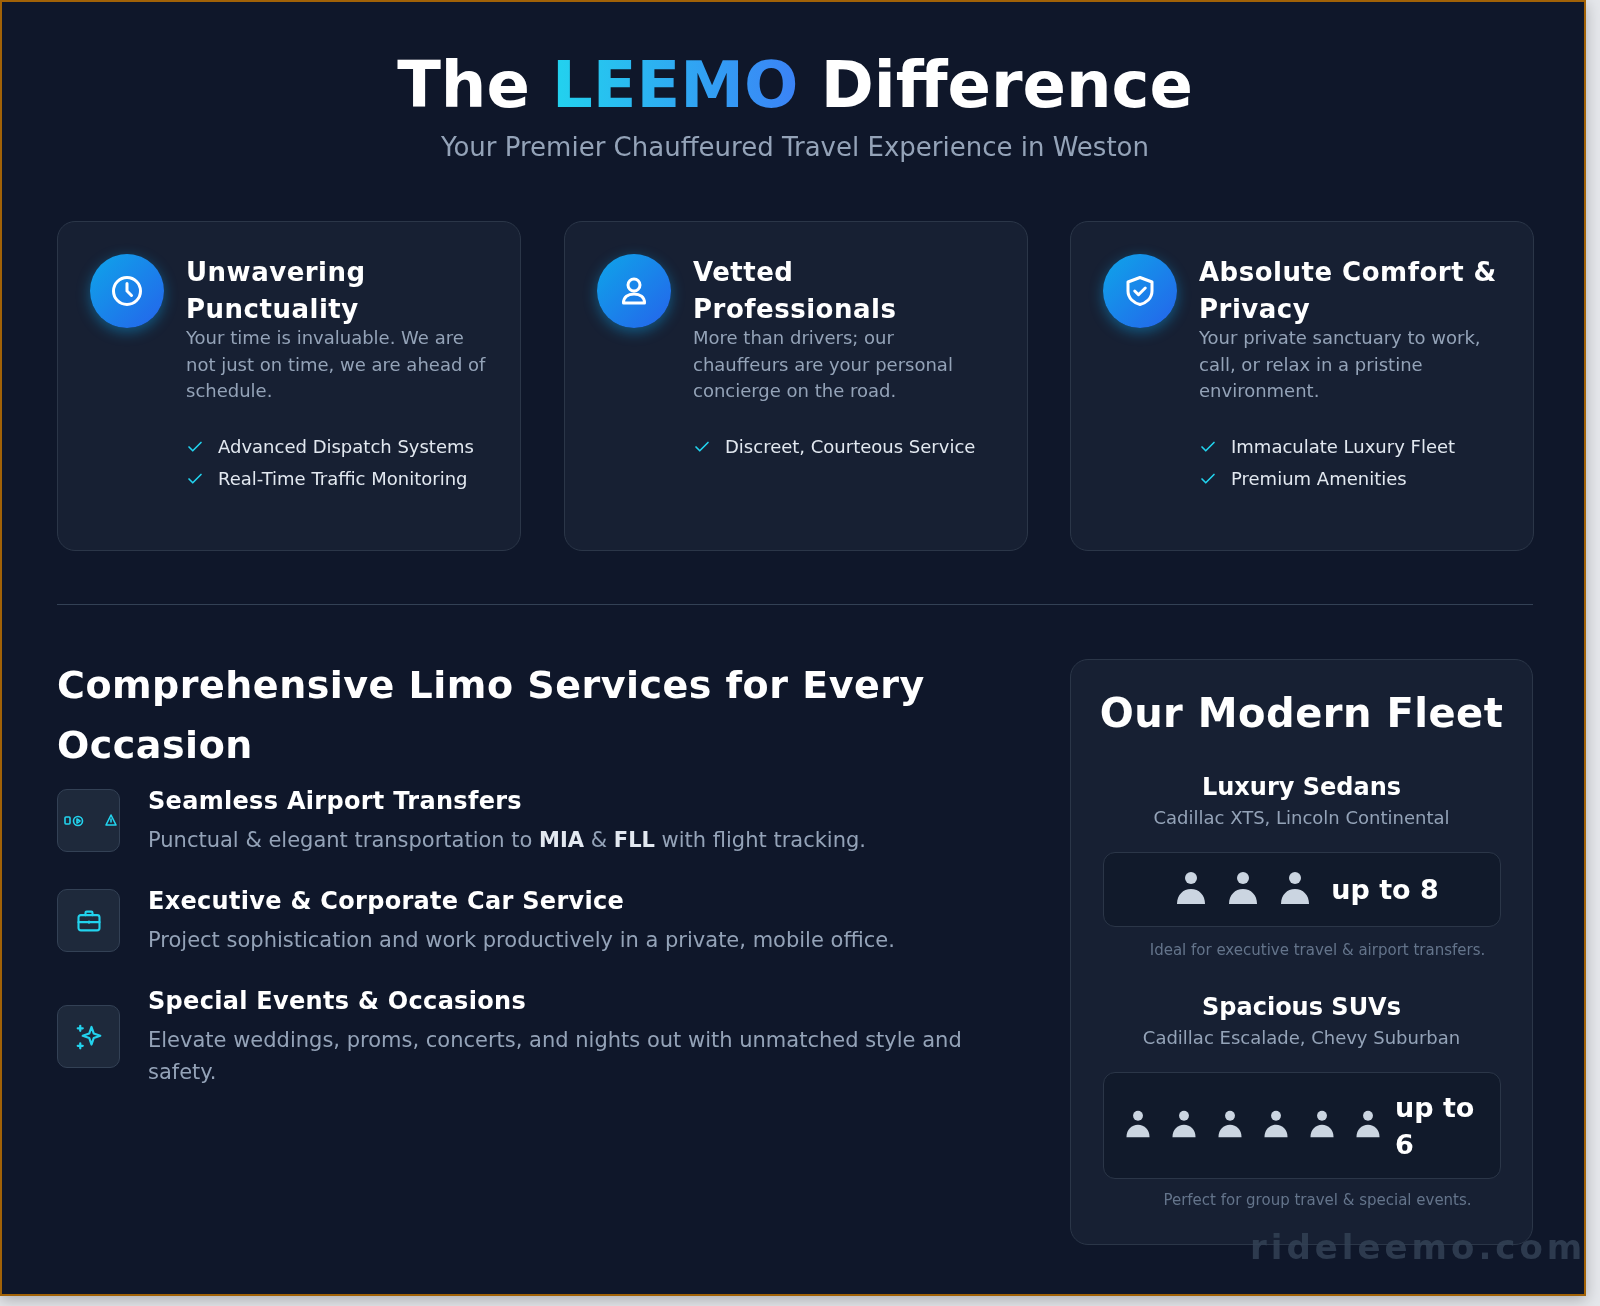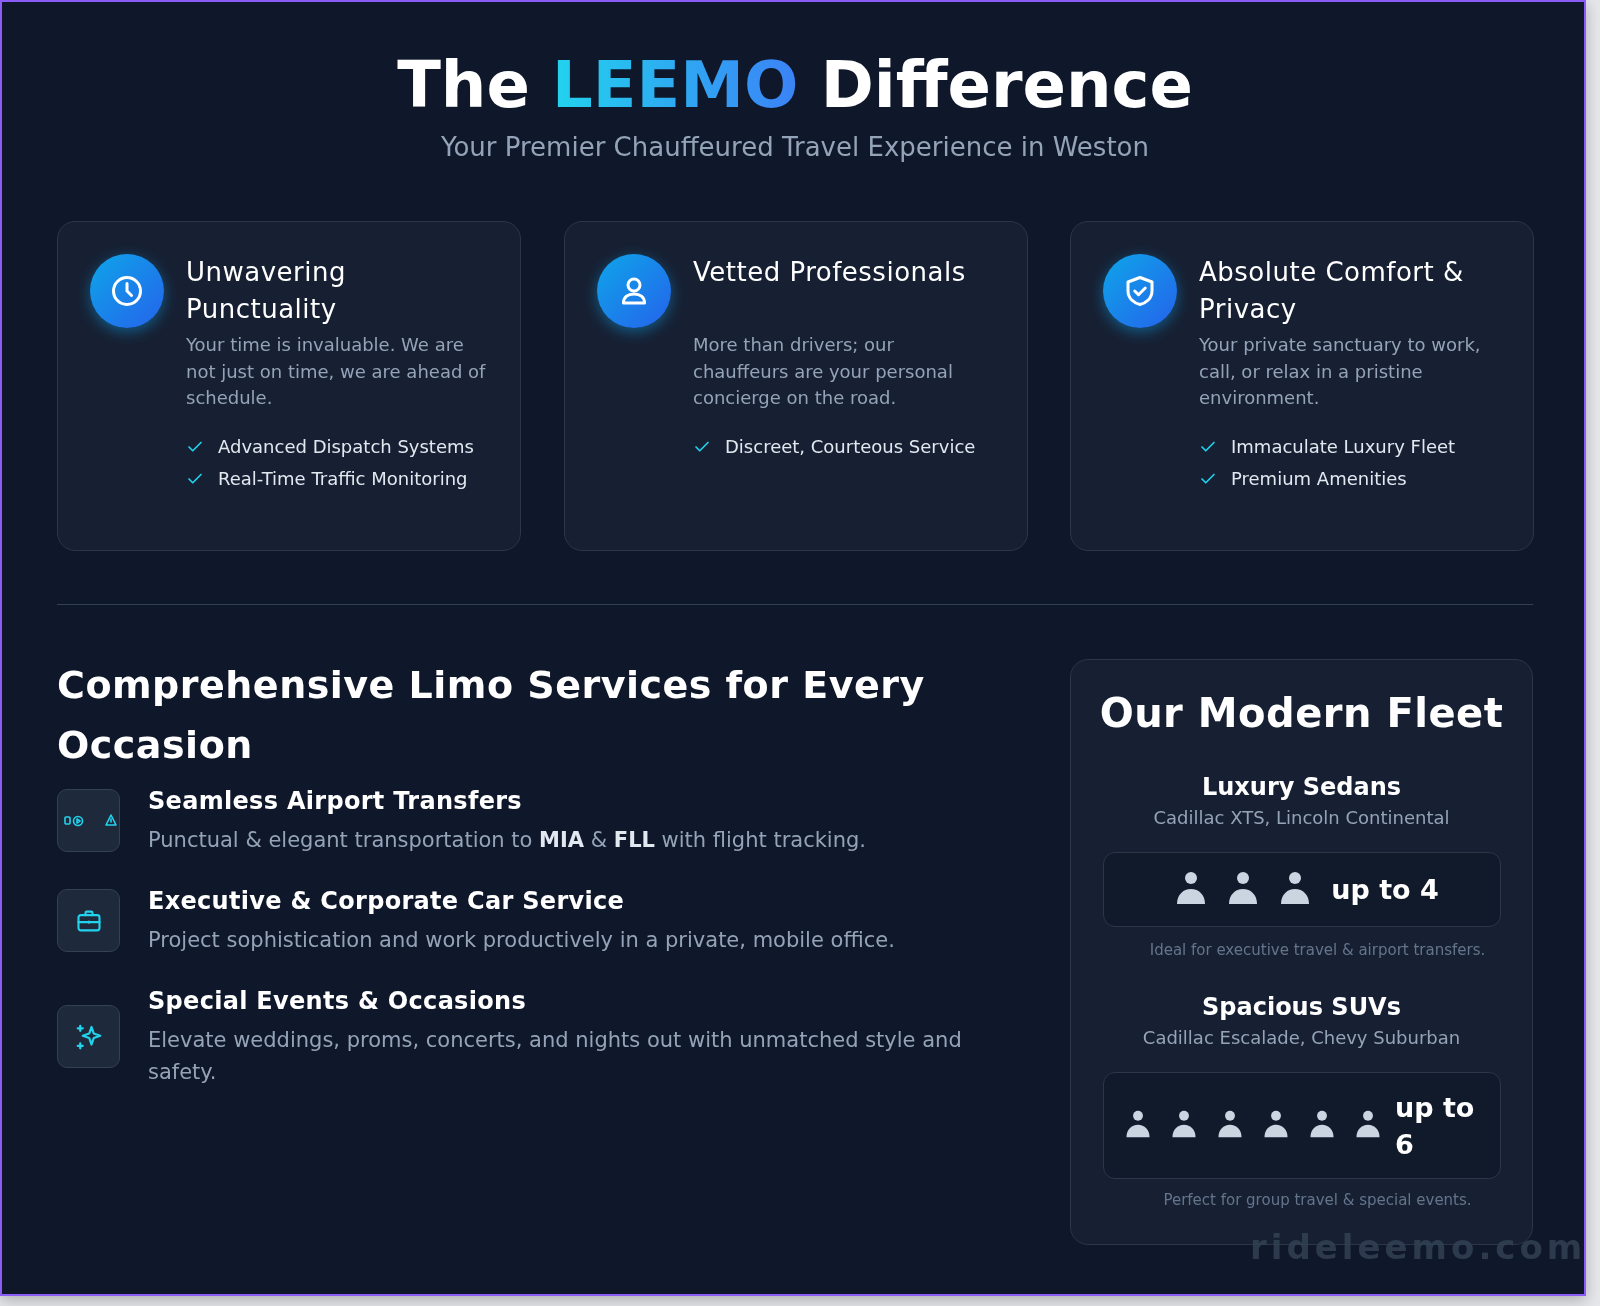--- a/index.html
+++ b/index.html
@@ -1,20 +1,20 @@
 <!DOCTYPE html>
 <html><head>
   <meta charset="utf-8">
   <style>
     * { box-sizing: border-box; margin: 0; padding: 0; }
     html, body { width: 1600px; height: 1306px; background: #e5e7eb; overflow: hidden; }
     body { font-family: "DejaVu Sans", sans-serif; position: relative; }
     .frame {
       position: absolute; left: 0; top: 0; width: 1586px; height: 1296px;
-      background: #0f172a; border: 2px solid #8b5cf6;
+      background: #0f172a; border: 2px solid #a16207;
       box-shadow: 0 4px 14px rgba(0,0,0,0.25);
     }
     .hero-title {
       position: absolute; left: 0; top: 46px; width: 1586px; text-align: center;
       font-size: 64px; font-weight: 700; color: #ffffff; letter-spacing: 0px;
     }
     .hero-title .brand {
       background: linear-gradient(90deg, #22d3ee, #3b82f6);
       -webkit-background-clip: text; background-clip: text; color: transparent;
     }
@@ -27,24 +27,24 @@
       background: #172033; border: 1.5px solid #2b3648; border-radius: 18px;
     }
     .card .badge {
       position: absolute; left: 32px; top: 32px; width: 74px; height: 74px; border-radius: 50%;
       background: linear-gradient(135deg, #0ea5e9, #2563eb);
       box-shadow: 0 4px 14px rgba(14,165,233,0.45);
       display: flex; align-items: center; justify-content: center;
     }
     .card .title {
       position: absolute; left: 128px; top: 32px; width: 310px;
-      font-size: 26px; font-weight: 400; color: #ffffff; line-height: 37px; letter-spacing: 0.5px;
+      font-size: 26px; font-weight: 700; color: #ffffff; line-height: 37px; letter-spacing: 0.5px;
     }
     .card .desc {
-      position: absolute; left: 128px; top: 110px; width: 300px;
+      position: absolute; left: 128px; top: 103px; width: 300px;
       font-size: 18px; color: #94a3b8; line-height: 26.5px;
     }
     .card .checks { position: absolute; left: 128px; top: 212px; width: 310px; list-style: none; }
     .card .checks li {
       display: flex; align-items: center; font-size: 18px; color: #e2e8f0; line-height: 26.5px; margin-bottom: 5px;
     }
     .card .checks li .chk { width: 22px; flex: 0 0 22px; margin-right: 10px; display: flex; align-items: center; }
     .divider {
       position: absolute; left: 55px; top: 602px; width: 1476px; height: 1px; background: #334155;
     }
@@ -235,21 +235,21 @@
             <path d="M2 33c0-9 6-15 14-15s14 6 14 15z" fill="#cbd5e1"></path>
           </svg></span>
       <span class="person"><svg width="32" height="34" viewBox="0 0 32 34">
             <circle cx="16" cy="7" r="6" fill="#cbd5e1"></circle>
             <path d="M2 33c0-9 6-15 14-15s14 6 14 15z" fill="#cbd5e1"></path>
           </svg></span>
       <span class="person"><svg width="32" height="34" viewBox="0 0 32 34">
             <circle cx="16" cy="7" r="6" fill="#cbd5e1"></circle>
             <path d="M2 33c0-9 6-15 14-15s14 6 14 15z" fill="#cbd5e1"></path>
           </svg></span>
-      <span class="captext">up to 4</span>
+      <span class="captext">up to 8</span>
     </div>
     <div class="vnote" style="top:281px;">Ideal for executive travel &amp; airport transfers.</div>
 
     <div class="vname" style="top:333px;">Spacious SUVs</div>
     <div class="vmodels" style="top:367px;">Cadillac Escalade, Chevy Suburban</div>
     <div class="cap" style="top:412px; height:107px; justify-content:flex-start; padding-left:20px;">
       <span class="person" style="margin:0 9px 0 0;"><svg width="28" height="28" viewBox="0 0 32 34">
             <circle cx="16" cy="7" r="6" fill="#cbd5e1"></circle>
             <path d="M2 33c0-9 6-15 14-15s14 6 14 15z" fill="#cbd5e1"></path>
           </svg></span>

